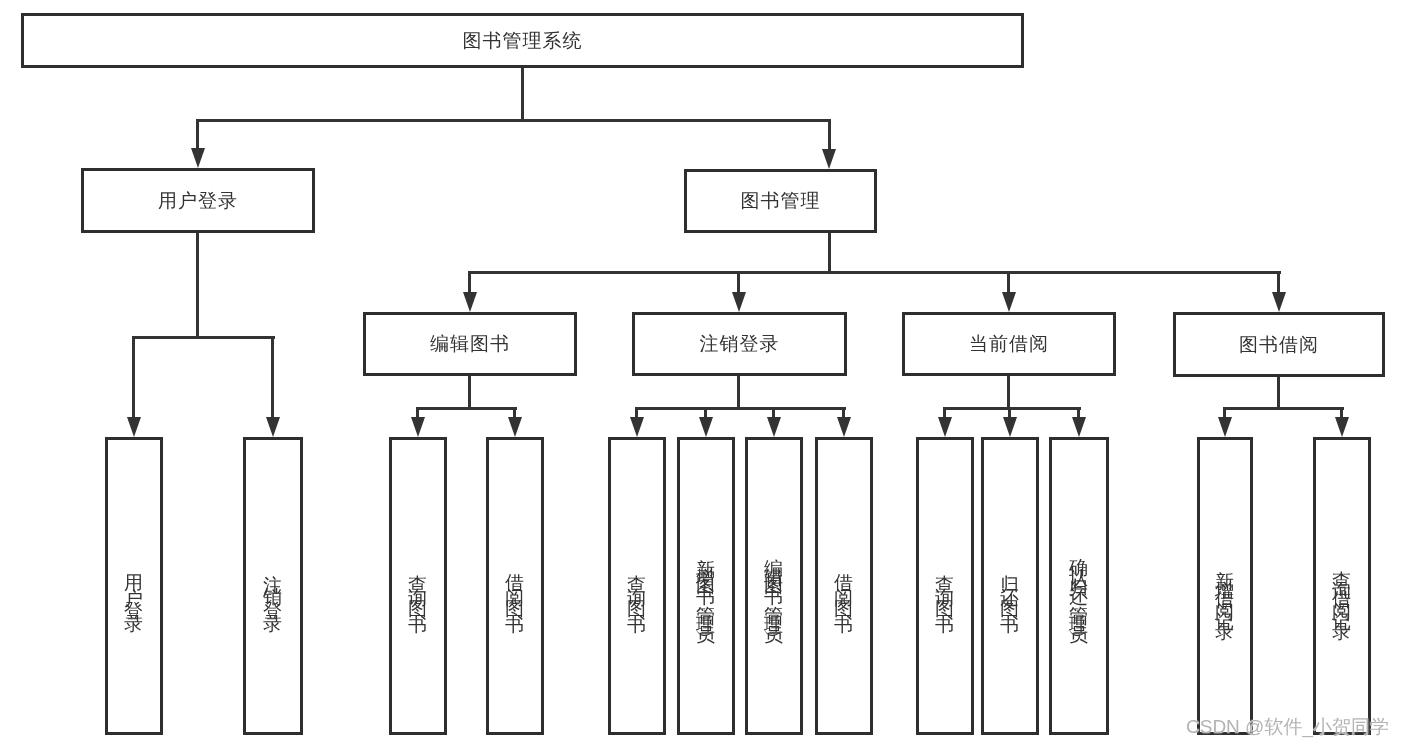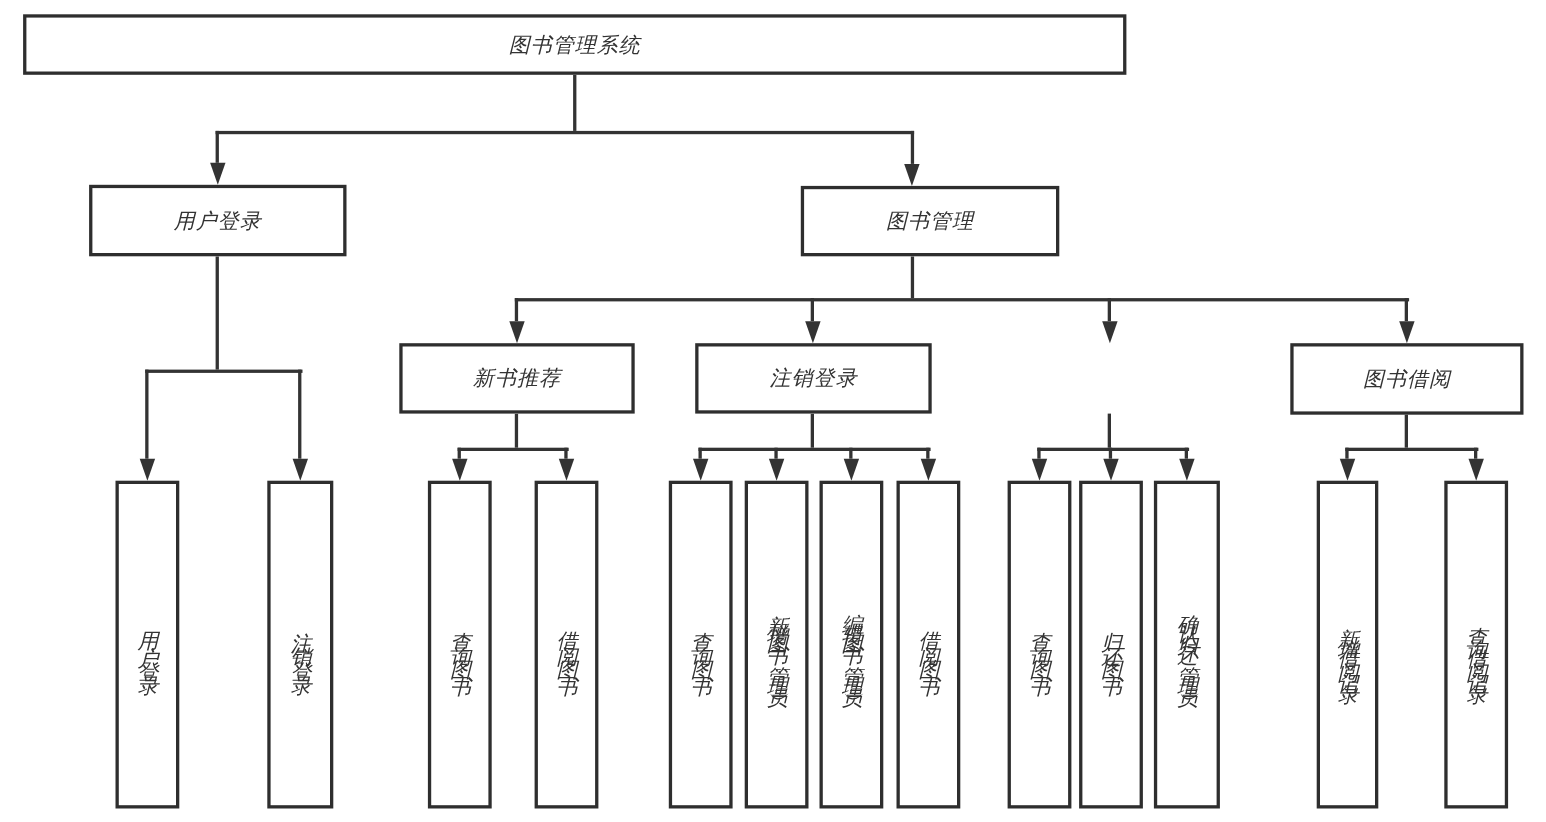--- a/index.html
+++ b/index.html
@@ -13,21 +13,20 @@
   }
   .box {
     position: absolute;
     box-sizing: border-box;
     border: 3px solid #2e2e2e;
     background: #ffffff;
     display: flex;
     align-items: center;
     justify-content: center;
     color: #333333;
-    font-style: italic;
   }
   .h-label {
     font-size: 19px;
     letter-spacing: 1px;
     white-space: nowrap;
   }
   .vtext {
     writing-mode: vertical-rl;
     text-orientation: mixed;
     font-size: 19px;
@@ -120,32 +119,35 @@
   <div class="arrow" style="left:1335px;top:417px"></div>
 
   <div class="box" style="left:21px;top:13px;width:1003px;height:55px">
     <span class="h-label">图书管理系统</span>
   </div>
 
   <div class="box" style="left:81px;top:168px;width:234px;height:65px">
     <span class="h-label">用户登录</span>
   </div>
 
-  <div class="box" style="left:728px;top:169px;width:235px;height:64px">
+  <div class="box" style="left:684px;top:169px;width:193px;height:64px">
     <span class="h-label">图书管理</span>
   </div>
 
   <div class="box" style="left:363px;top:312px;width:214px;height:64px">
-    <span class="h-label">新书推荐</span>
+    <span class="h-label">编辑图书</span>
   </div>
 
   <div class="box" style="left:632px;top:312px;width:215px;height:64px">
     <span class="h-label">注销登录</span>
   </div>
 
+  <div class="box" style="left:902px;top:312px;width:214px;height:64px">
+    <span class="h-label">当前借阅</span>
+  </div>
 
   <div class="box" style="left:1173px;top:312px;width:212px;height:65px">
     <span class="h-label">图书借阅</span>
   </div>
 
   <div class="box" style="left:105px;top:437px;width:58px;height:298px">
     <span class="vtext" style="letter-spacing: 0.7em;">用户登录</span>
   </div>
   <div class="box" style="left:243px;top:437px;width:60px;height:298px">
     <span class="vtext" style="letter-spacing: 0.7em;">注销登录</span>
@@ -181,14 +183,15 @@
     <span class="vtext" style="letter-spacing: 0.5em;">确认归还（管理员）</span>
   </div>
 
   <div class="box" style="left:1197px;top:437px;width:56px;height:298px">
     <span class="vtext" style="letter-spacing: 0.55em;">新增借阅记录</span>
   </div>
   <div class="box" style="left:1313px;top:437px;width:58px;height:298px">
     <span class="vtext" style="letter-spacing: 0.55em;">查询借阅记录</span>
   </div>
 
+  <div class="watermark">CSDN @软件_小贺同学</div>
 
 </div>
 
 </body></html>

